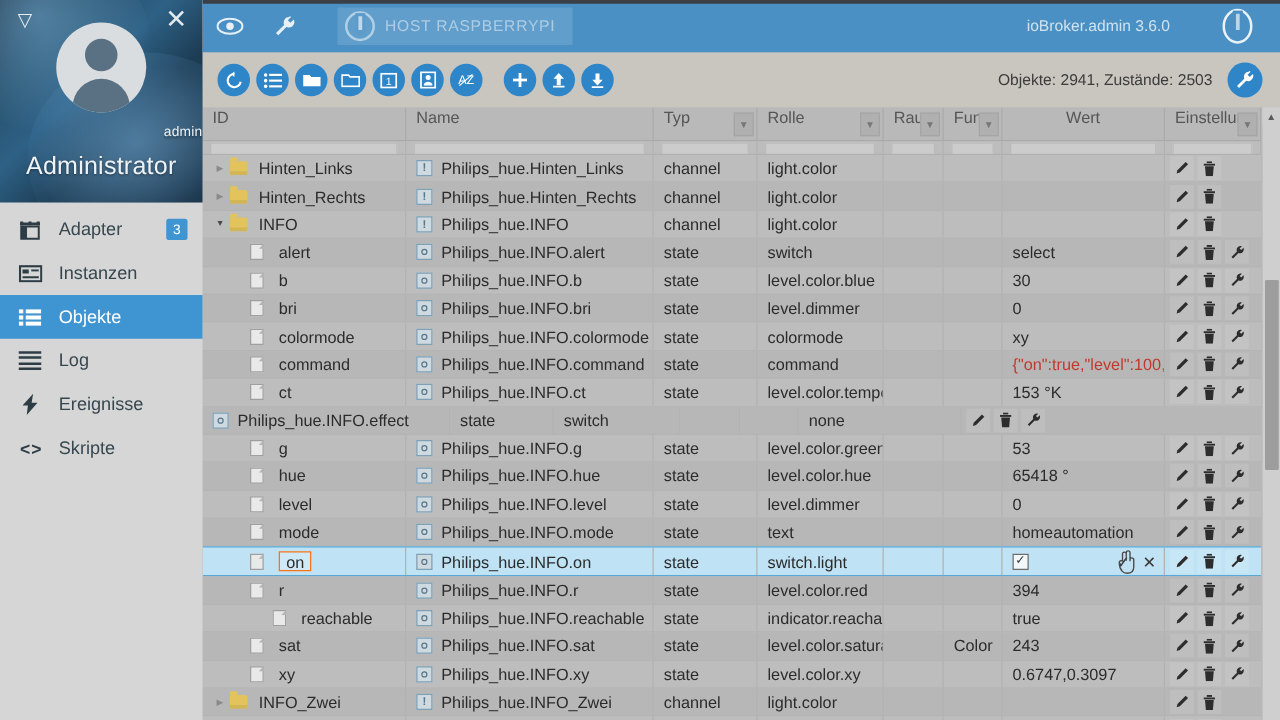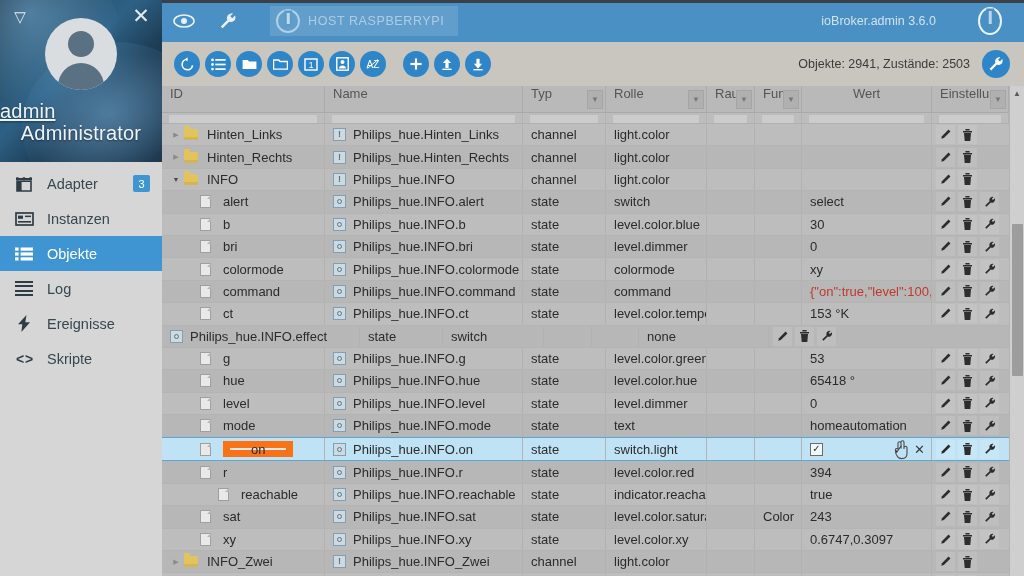--- a/index.html
+++ b/index.html
@@ -53,23 +53,22 @@
   .avatar .head {
     position:absolute; left:50%; top:13px; transform:translateX(-50%);
     width:26px; height:26px; border-radius:50%; background:#5a7184;
   }
   .avatar .body {
     position:absolute; left:50%; top:45px; transform:translateX(-50%);
     width:46px; height:40px; border-radius:23px 23px 0 0; background:#5a7184;
   }
   .user-name {
     position:absolute; left:0; right:0; top:100px; z-index:3;
-    text-align:left; color:#eef3f7; font-size:20px; letter-spacing:.2px;
+    text-align:right; color:#eef3f7; font-size:11px; letter-spacing:.2px;
     text-shadow:0 1px 2px rgba(0,0,0,.45);
-    text-decoration:underline;
   }
   .user-role {
     position:absolute; left:0; right:0; top:122px; z-index:3;
     text-align:center; color:#eef3f7; font-size:20px; letter-spacing:.2px;
     text-shadow:0 1px 2px rgba(0,0,0,.45);
   }
 
   .nav { padding-top: 4px; }
   .nav-item {
     position:relative; display:flex; align-items:center;
@@ -226,21 +225,21 @@
     border-color:transparent transparent #b4b4b4 transparent;
   }
   .sq-icon {
     width:13px; height:13px; border:1px solid #7f9fb4; background:#cfd9e0;
     display:flex; align-items:center; justify-content:center;
     margin-right:7px; flex:0 0 13px; color:#57788c; font-size:9px; line-height:1;
   }
   .sq-icon .dot { width:5px; height:5px; border:1px solid #57788c; border-radius:50%; }
   .sq-icon .bang { font-size:9px; font-weight:bold; line-height:1; }
   .name-edit {
-    border:7px solid #f97316; background:#cfe9f7; padding:0 21px;
+    border:1px solid #f97316; background:#cfe9f7; padding:0 5px;
     height:16px; display:flex; align-items:center; font-size:13px;
   }
   .val-red { color:#c0392b; }
   .chk {
     width:13px; height:13px; border:1px solid #6b6b6b; background:#f2f7fa;
     display:flex; align-items:center; justify-content:center;
     color:#333; font-size:10px; line-height:1;
   }
   .confirm-ico { margin-left:auto; display:flex; align-items:center; gap:10px; padding-right:6px; color:#3a3a3a; }
   .act {

